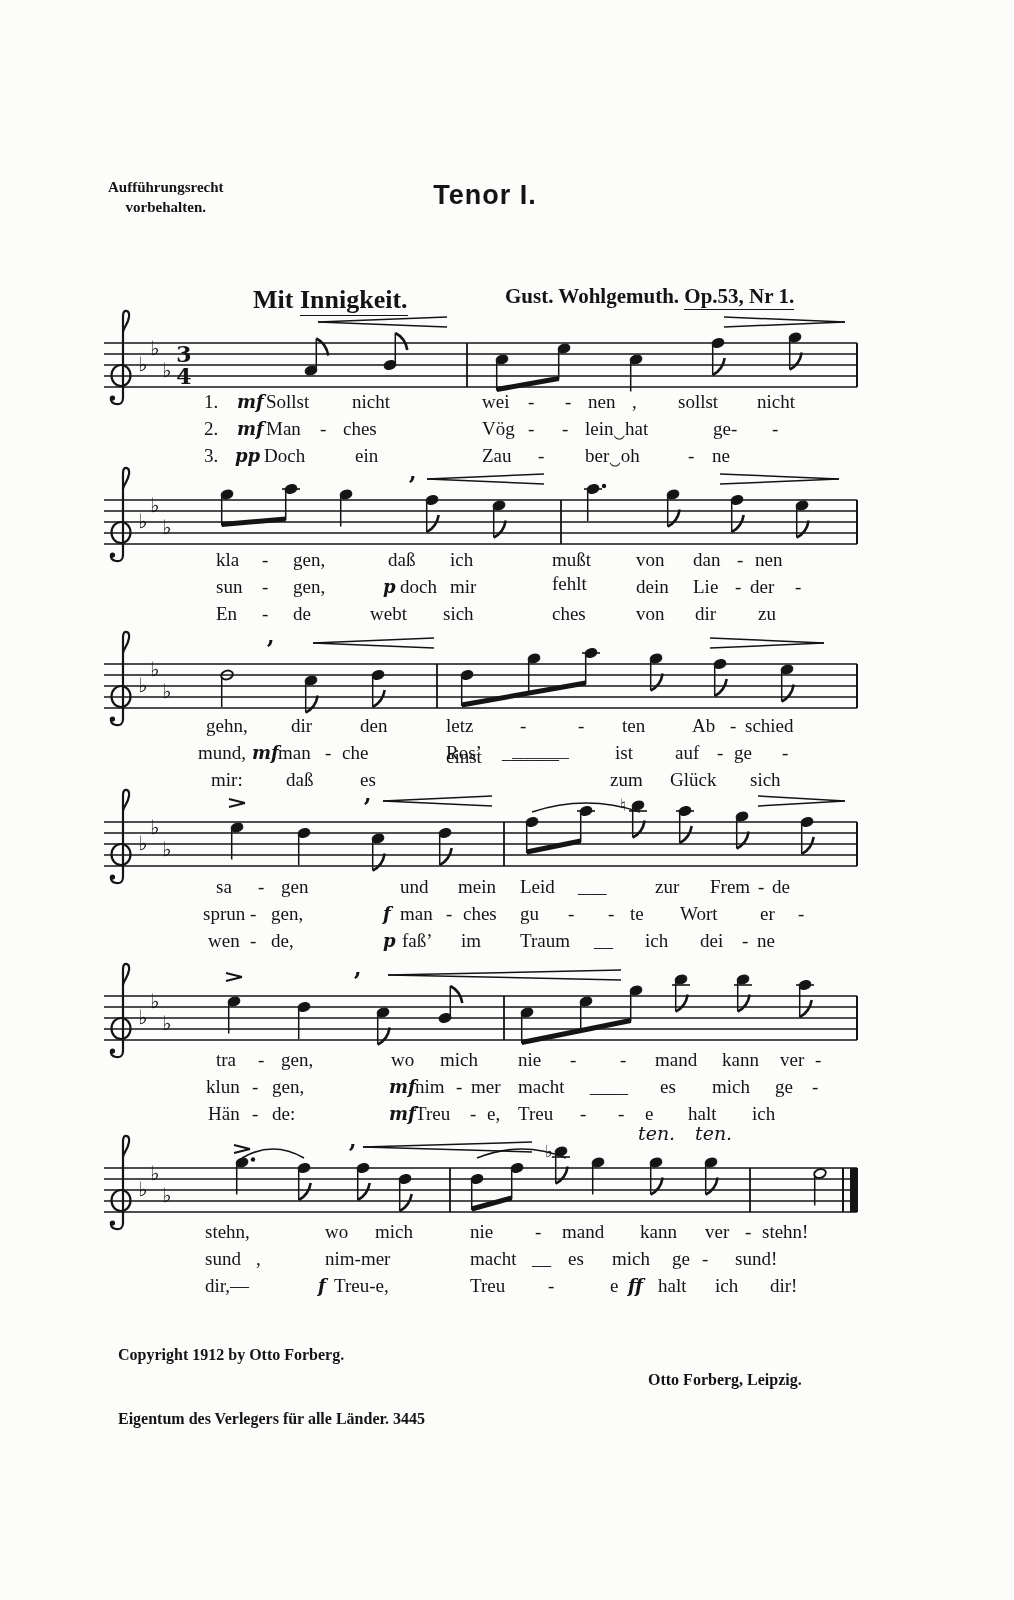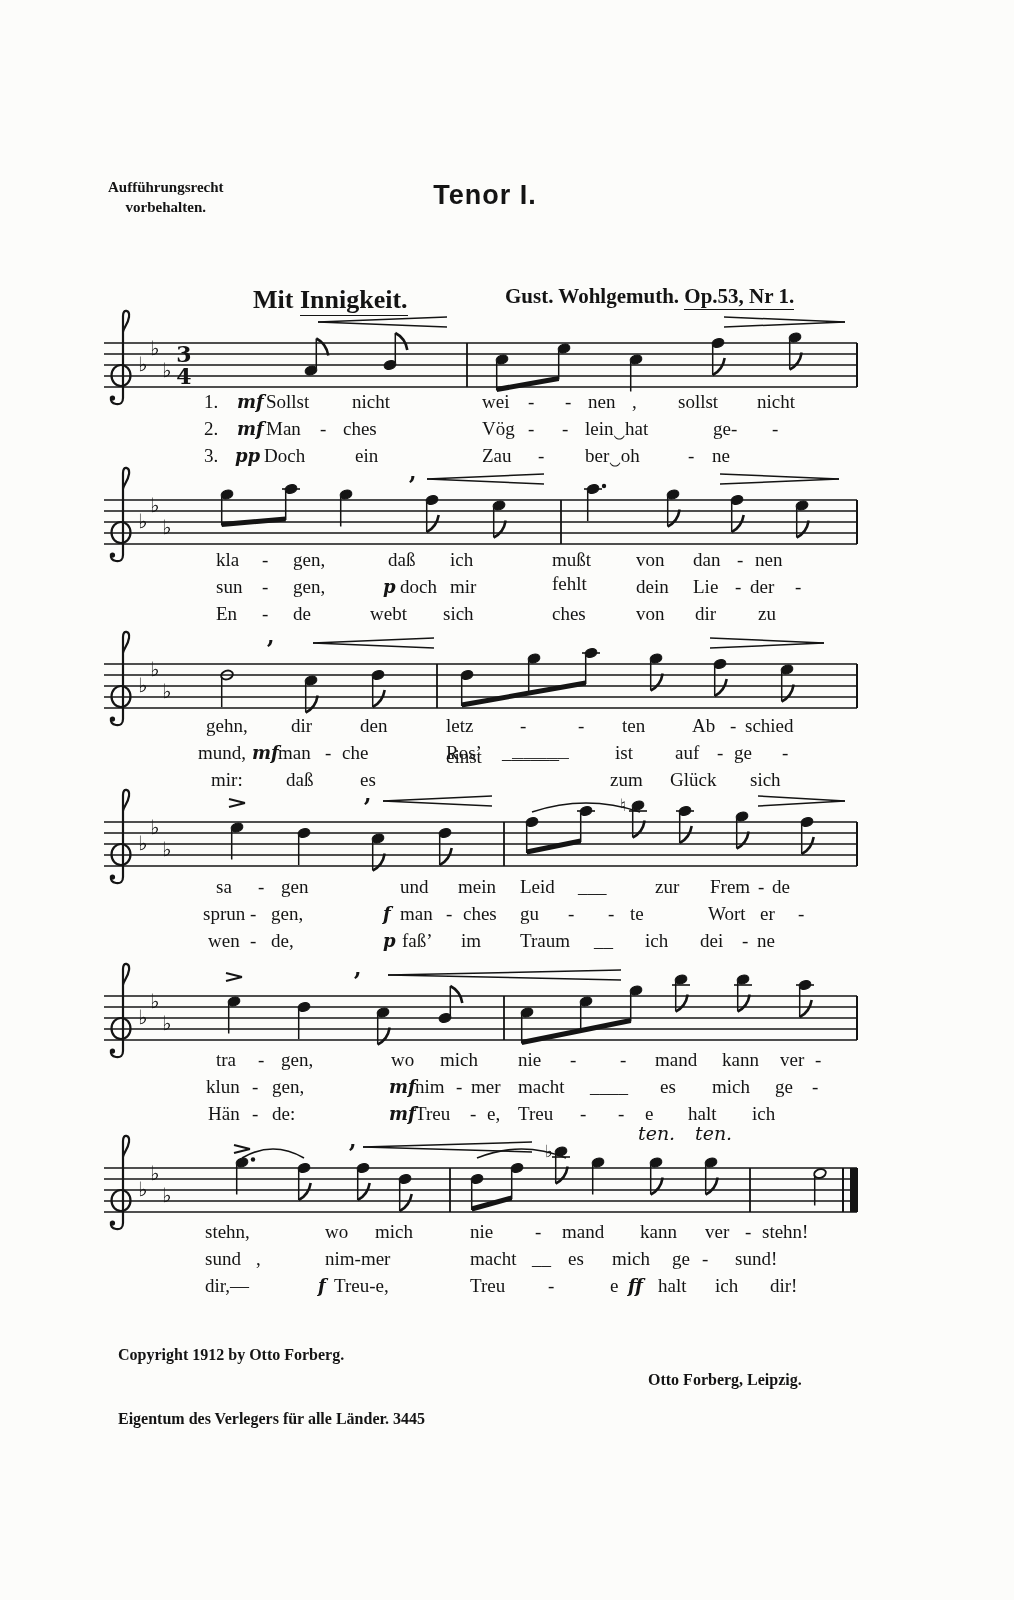--- a/index.html
+++ b/index.html
@@ -456,21 +456,21 @@
     <span class="lyr" style="left: 250px; top: 904px;">-</span>
     <span class="lyr" style="left: 271px; top: 904px;">gen,</span>
     <span class="lyr dyn" style="left: 383px; top: 904px;">f</span>
     <span class="lyr" style="left: 400px; top: 904px;">man</span>
     <span class="lyr" style="left: 446px; top: 904px;">-</span>
     <span class="lyr" style="left: 463px; top: 904px;">ches</span>
     <span class="lyr" style="left: 520px; top: 904px;">gu</span>
     <span class="lyr" style="left: 568px; top: 904px;">-</span>
     <span class="lyr" style="left: 608px; top: 904px;">-</span>
     <span class="lyr" style="left: 630px; top: 904px;">te</span>
-    <span class="lyr" style="left: 680px; top: 904px; margin-left: 28px;">Wort</span>
+    <span class="lyr" style="left: 680px; top: 904px;">Wort</span>
     <span class="lyr" style="left: 760px; top: 904px;">er</span>
     <span class="lyr" style="left: 798px; top: 904px;">-</span>
     <span class="lyr" style="left: 208px; top: 931px;">wen</span>
     <span class="lyr" style="left: 250px; top: 931px;">-</span>
     <span class="lyr" style="left: 271px; top: 931px;">de,</span>
     <span class="lyr dyn" style="left: 383px; top: 931px;">p</span>
     <span class="lyr" style="left: 402px; top: 931px;">faß’</span>
     <span class="lyr" style="left: 461px; top: 931px;">im</span>
     <span class="lyr" style="left: 520px; top: 931px;">Traum</span>
     <span class="lyr" style="left: 594px; top: 931px;">__</span>

